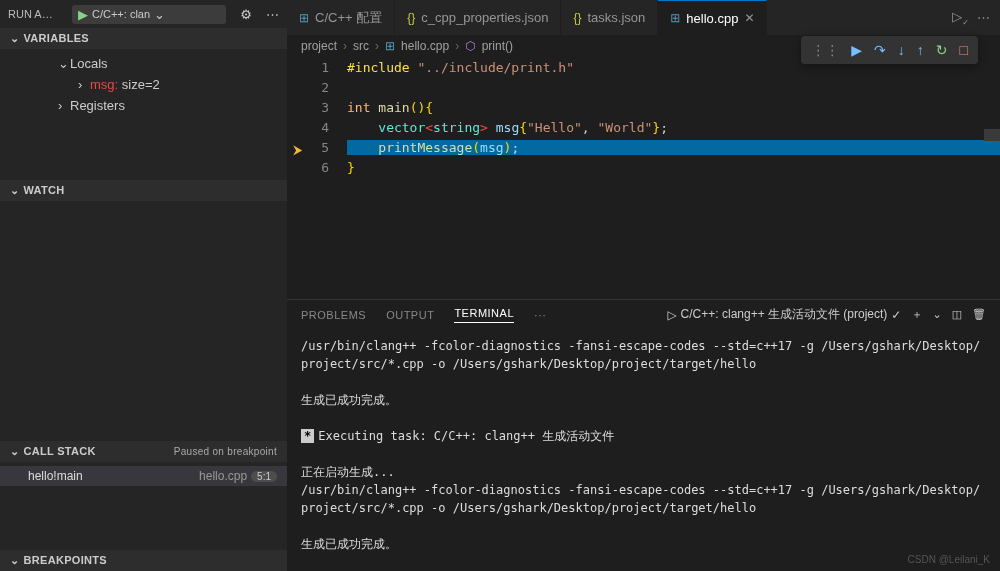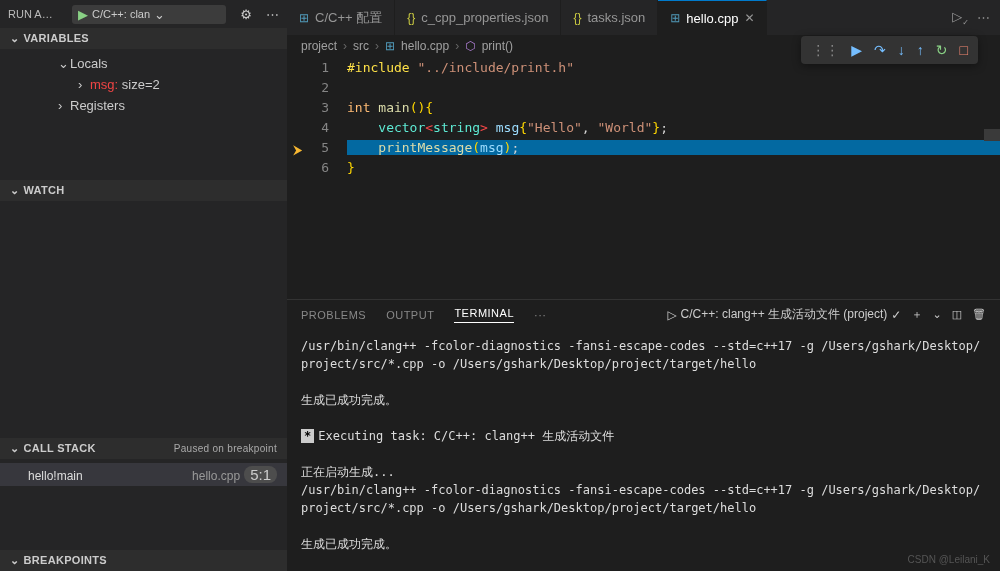--- a/index.html
+++ b/index.html
@@ -28,21 +28,21 @@
 .tree-item .chev { display: inline-block; width: 12px; }
 .var-name { color: #ef4444; }
 .var-val { color: #ccc; }
 
 .spacer { flex: 1; }
 
 .callstack-row { display: flex; align-items: flex-end; justify-content: space-between; padding: 3px 10px 3px 28px; font-size: 12px; }
 .callstack-row.sel { background: #37373d; }
 .cs-name { color: #ddd; }
 .cs-src { color: #999; }
-.badge { background: #4d4d4d; border-radius: 8px; padding: 0 6px; font-size: 15px; margin-left: 4px; color: #ccc; }
+.badge { background: #4d4d4d; border-radius: 8px; padding: 0 6px; font-size: 10px; margin-left: 4px; color: #ccc; }
 
 
 .tabs { display: flex; background: #252526; height: 35px; align-items: stretch; overflow: hidden; }
 .tab { display: flex; align-items: center; padding: 0 12px; gap: 6px; color: #969696; font-size: 13px; cursor: pointer; border-right: 1px solid #1e1e1e; white-space: nowrap; }
 .tab.active { background: #1e1e1e; color: #ffffff; border-top: 1px solid #007acc; }
 .tab .ico { font-size: 12px; }
 .close-x { color: #999; font-size: 12px; }
 .tab-extra { margin-left: auto; display: flex; align-items: center; padding: 0 10px; gap: 8px; color: #999; }
 
 

